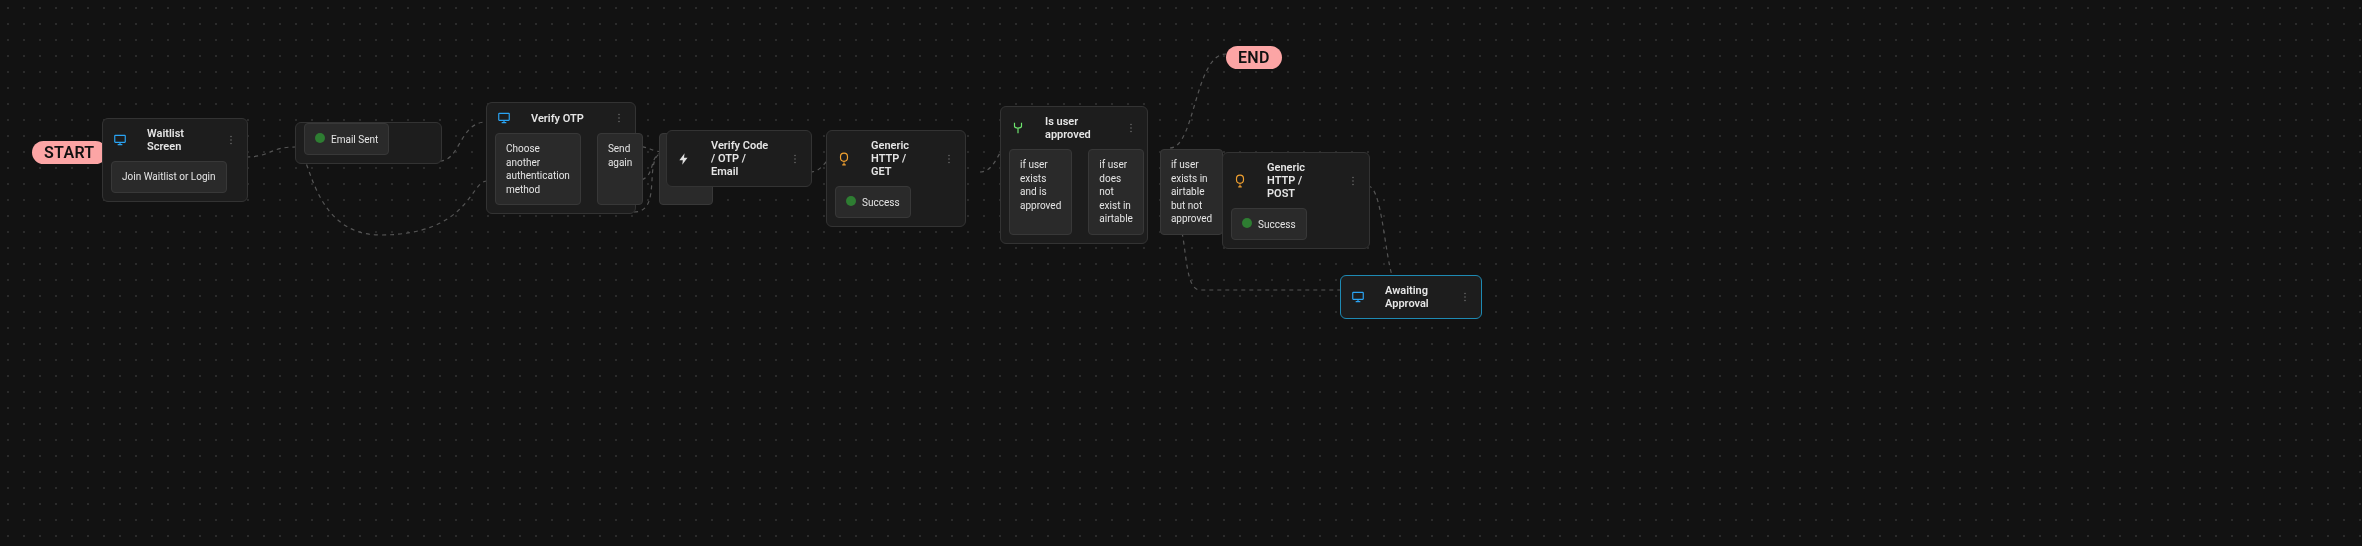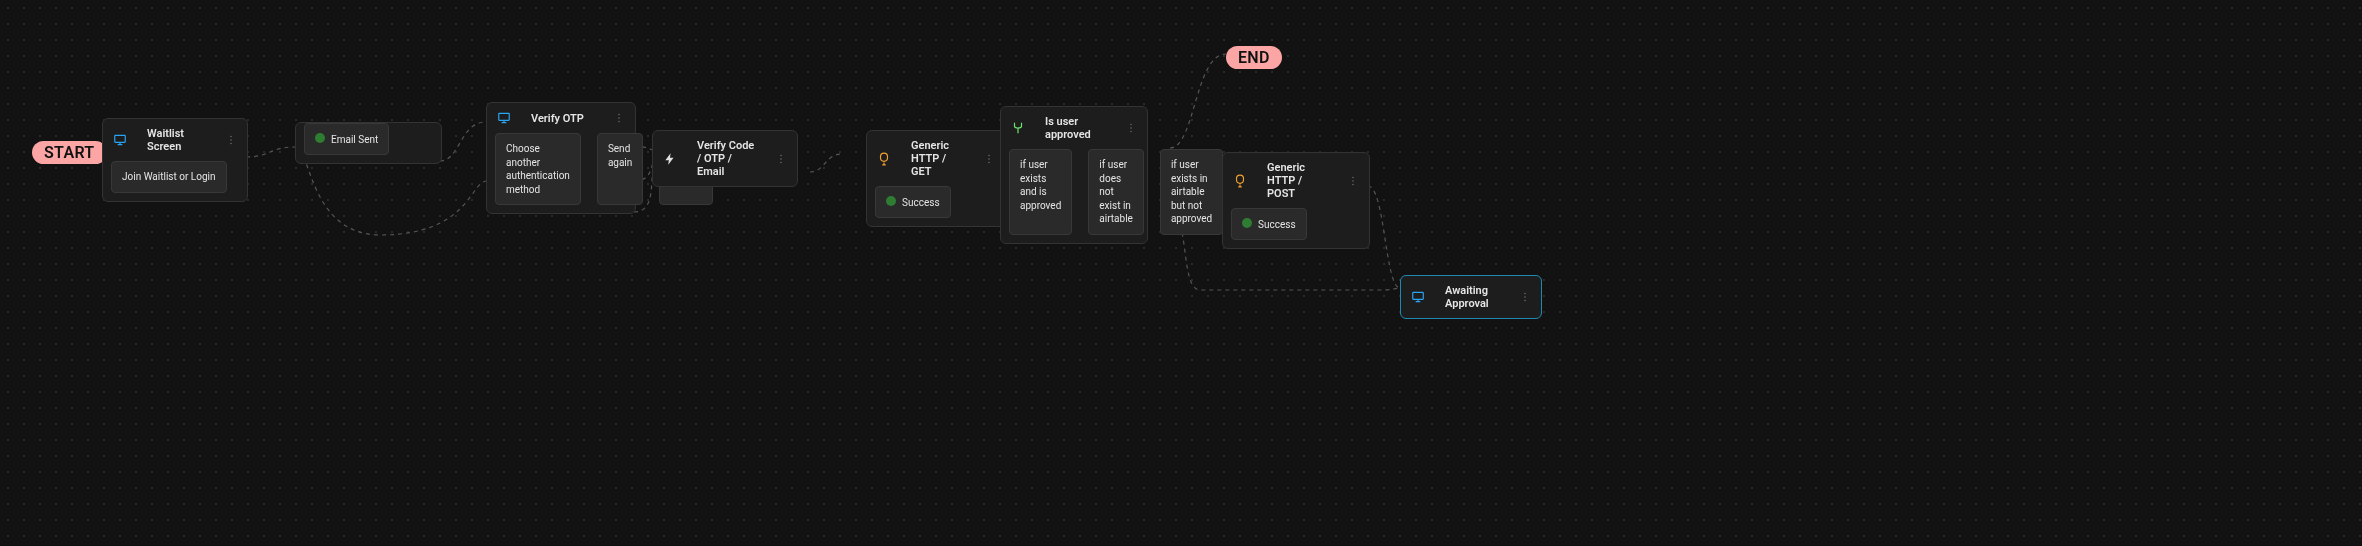--- a/index.html
+++ b/index.html
@@ -103,39 +103,39 @@
         </svg>
       </span>
   </div>
   <div class="rows">
     <div class="row"><span>Choose another authentication method</span></div>
     <div class="row"><span>Send again</span></div>
     <div class="row"><span>Submit</span></div>
   </div>
 </div>
 
-<div class="node" style="left:652px;top:130px;width:144px">
+<div class="node" style="left:666px;top:130px;width:144px">
   <div class="hdr">
     <span class="icon">
         <svg viewBox="0 0 24 24" fill="#e0e0e0">
           <path d="M13 2 4 14h6l-1 8 9-12h-6z"></path>
         </svg>
       </span>
     <span class="ttl">Verify Code / OTP / Email</span>
     <span class="icon more">
         <svg viewBox="0 0 24 24" fill="#999">
           <circle cx="12" cy="5" r="1.6"></circle>
           <circle cx="12" cy="12" r="1.6"></circle>
           <circle cx="12" cy="19" r="1.6"></circle>
         </svg>
       </span>
   </div>
 </div>
 
-<div class="node" style="left:866px;top:130px;width:138px">
+<div class="node" style="left:826px;top:130px;width:138px">
   <div class="hdr">
     <span class="icon">
         <svg viewBox="0 0 24 24" fill="none" stroke="#f0a030" stroke-width="2">
           <path d="M12 2a6 6 0 0 0-6 6v2a6 6 0 0 0 12 0V8a6 6 0 0 0-6-6Z"></path>
           <path d="M9 22h6M12 18v4"></path>
         </svg>
       </span>
     <span class="ttl">Generic HTTP / GET</span>
     <span class="icon more">
         <svg viewBox="0 0 24 24" fill="#999">
@@ -188,21 +188,21 @@
           <circle cx="12" cy="12" r="1.6"></circle>
           <circle cx="12" cy="19" r="1.6"></circle>
         </svg>
       </span>
   </div>
   <div class="rows">
     <div class="row ok"><span class="oklbl">Success</span></div>
   </div>
 </div>
 
-<div class="node sel" style="left:1400px;top:275px;width:140px">
+<div class="node sel" style="left:1340px;top:275px;width:140px">
   <div class="hdr">
     <span class="icon">
         <svg viewBox="0 0 24 24" fill="none" stroke="#2aa4f4" stroke-width="2">
           <rect x="3" y="4" width="18" height="12" rx="1"></rect>
           <path d="M8 20h8M12 16v4"></path>
         </svg>
       </span>
     <span class="ttl">Awaiting Approval</span>
     <span class="icon more">
         <svg viewBox="0 0 24 24" fill="#999">

